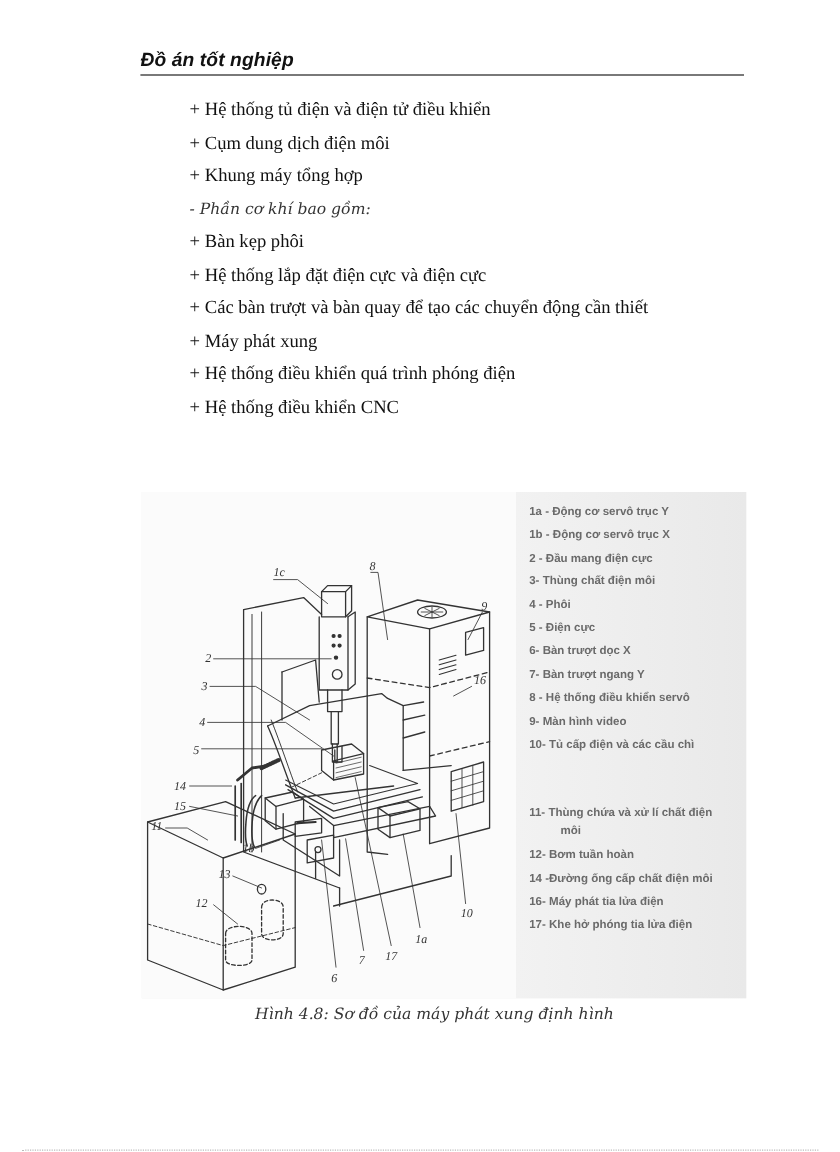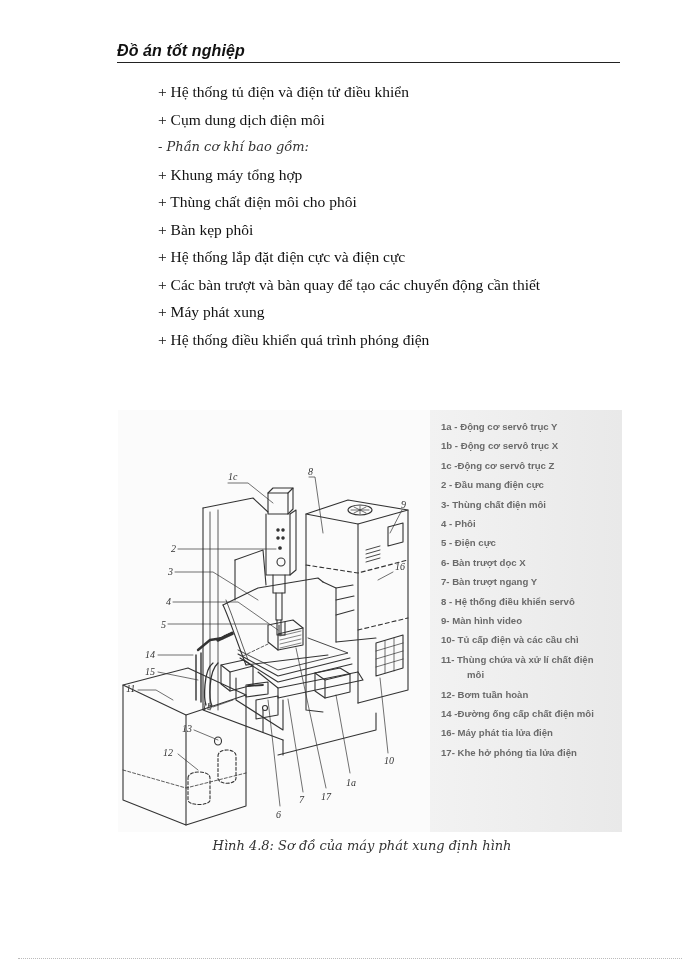--- a/index.html
+++ b/index.html
@@ -7,45 +7,45 @@
   .header { position: absolute; left: 117px; top: 40px; width: 503px; border-bottom: 1.5px solid #222; height: 22px; }
   .header-title { font-family: Liberation Sans, sans-serif; font-weight: bold; font-style: italic; font-size: 16px; position: absolute; left: 0; top: 2px; letter-spacing: 0.1px; }
   .lines { position: absolute; left: 158px; top: 78px; width: 460px; }
   .line { height: 27.5px; line-height: 27.5px; font-size: 15.5px; white-space: nowrap; }
   .line.italic { font-family: "DejaVu Serif", serif; font-style: italic; font-size: 13px; color: #333; }
   .figure { position: absolute; left: 118px; top: 410px; width: 504px; height: 422px; background: #f4f4f4; overflow: hidden; }
   .figure .left-area { position: absolute; left: 0; top: 0; width: 312px; height: 422px; background: #fbfbfb; }
   .figure .legend-area { position: absolute; left: 312px; top: 0; width: 192px; height: 422px; background: linear-gradient(90deg, #f2f2f2 0%, #e9e9e9 100%); }
   .legend { position: absolute; left: 323px; top: 7px; width: 178px; font-family: "Liberation Sans", sans-serif; font-size: 9.6px; color: #6a6a6a; font-weight: bold; }
   .legend-item { height: 19.4px; line-height: 19.4px; white-space: nowrap; }
-  .legend-item.wrap { white-space: normal; line-height: 15px; height: 35px; padding-top: 2px; box-sizing: border-box; text-align: justify; }
+  .legend-item.wrap { white-space: normal; line-height: 15px; height: 35px; padding-top: 2px; box-sizing: border-box; text-align: justify; margin-top: 38px; }
   .legend-item.wrap .cont { display: block; padding-left: 26px; }
   svg.drawing { position: absolute; left: 0; top: 0; }
   .caption { position: absolute; left: 12px; width: 700px; top: 838px; text-align: center; font-family: "DejaVu Serif", serif; font-style: italic; font-size: 13px; color: #333; padding-left: 0; }
   .caption span { position: relative; left: 0; }
   .footer-rule { position: absolute; left: 18px; top: 958px; width: 664px; border-top: 1px dotted #bbb; }
 </style>
 </head>
 <body>
 
 <div class="header">
   <span class="header-title">Đồ án tốt nghiệp</span>
 </div>
 
 <div class="lines">
   <div class="line">+ Hệ thống tủ điện và điện tử điều khiển</div>
   <div class="line">+ Cụm dung dịch điện môi</div>
+  <div class="line">+ Khung máy tổng hợp</div>
   <div class="line italic">- Phần cơ khí bao gồm:</div>
-  <div class="line">+ Khung máy tổng hợp</div>
-  <div class="line">+ Thùng chất điện môi cho phôi</div>
   <div class="line">+ Bàn kẹp phôi</div>
   <div class="line">+ Hệ thống lắp đặt điện cực và điện cực</div>
   <div class="line">+ Các bàn trượt và bàn quay để tạo các chuyển động cần thiết</div>
   <div class="line">+ Máy phát xung</div>
   <div class="line">+ Hệ thống điều khiển quá trình phóng điện</div>
+  <div class="line">+ Hệ thống điều khiển CNC</div>
 </div>
 
 <div class="figure">
   <div class="left-area"></div>
   <div class="legend-area"></div>
 
   <svg class="drawing" width="312" height="422" viewBox="0 0 312 422" fill="none" stroke="#333" stroke-width="1.1" stroke-linejoin="round" stroke-linecap="round">
 
     <g>
       <path d="M85 98 L85 300 L165 330"></path>
@@ -191,21 +191,20 @@
       <text x="181" y="393">7</text>
       <text x="203" y="390">17</text>
       <text x="228" y="376">1a</text>
       <text x="266" y="354">10</text>
     </g>
   </svg>
 
   <div class="legend">
     <div class="legend-item">1a - Động cơ servô trục Y</div>
     <div class="legend-item">1b - Động cơ servô trục X</div>
-    <div class="legend-item">1c -Động cơ servô trục Z</div>
     <div class="legend-item">2 - Đầu mang điện cực</div>
     <div class="legend-item">3- Thùng chất điện môi</div>
     <div class="legend-item">4 - Phôi</div>
     <div class="legend-item">5 - Điện cực</div>
     <div class="legend-item">6- Bàn trượt dọc X</div>
     <div class="legend-item">7- Bàn trượt ngang Y</div>
     <div class="legend-item">8 - Hệ thống điều khiển servô</div>
     <div class="legend-item">9- Màn hình video</div>
     <div class="legend-item">10- Tủ cấp điện và các cầu chì</div>
     <div class="legend-item wrap">

